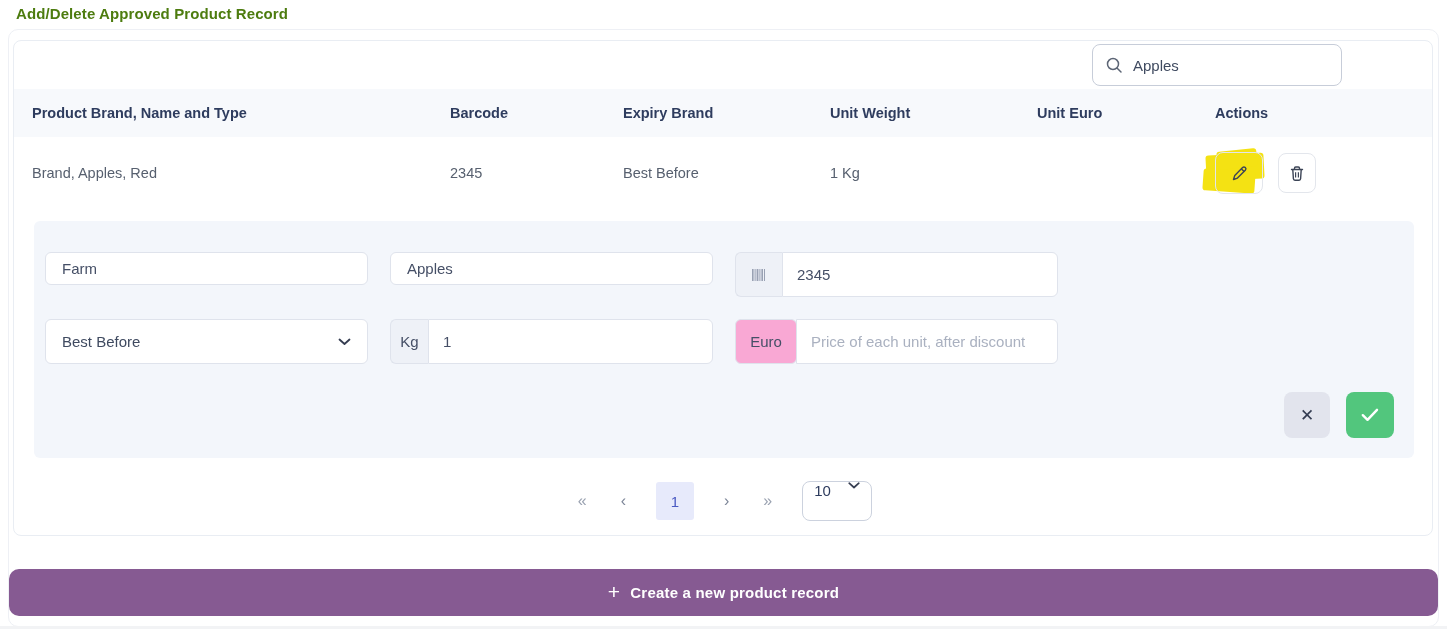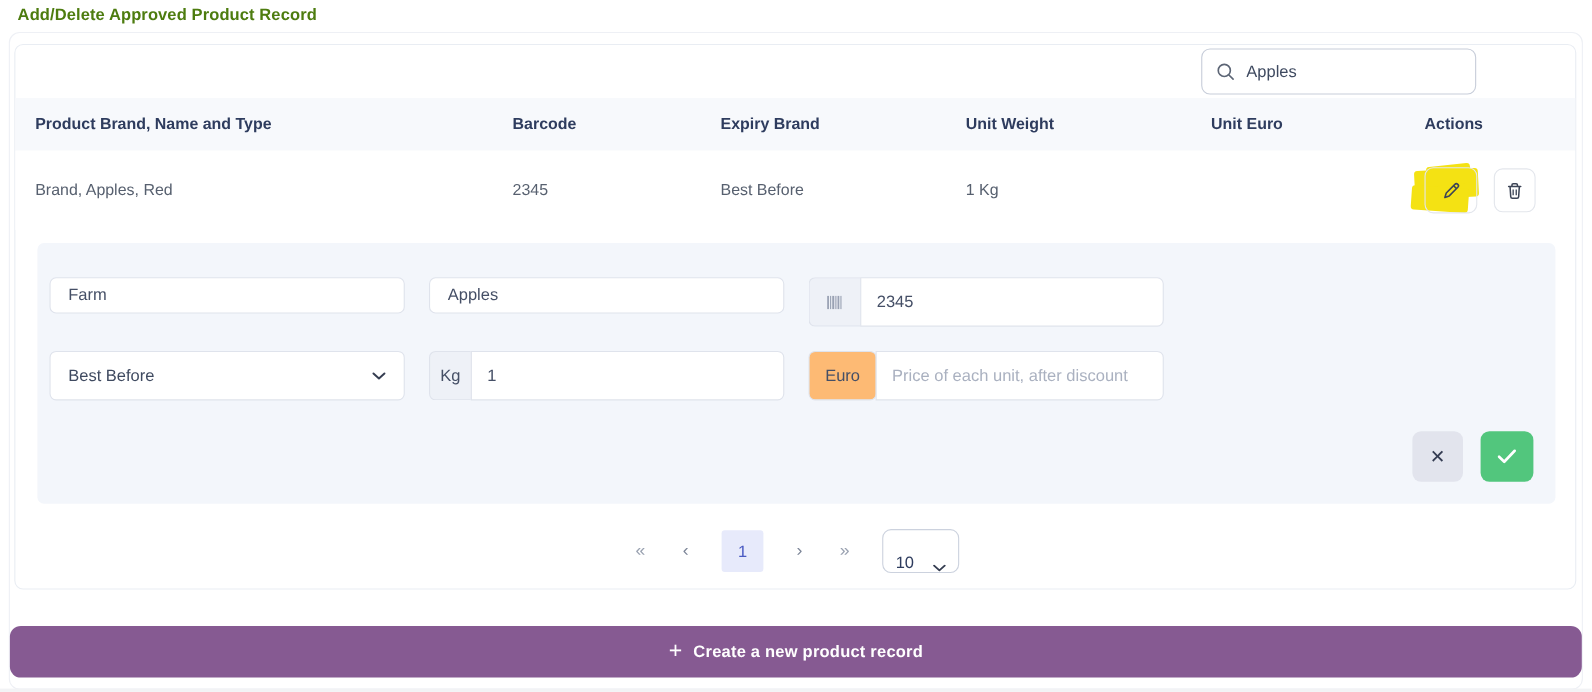--- a/index.html
+++ b/index.html
@@ -12,21 +12,21 @@
 
   .table-card { margin: 10px 5px 0 4px; border: 1px solid #e9edf3; border-radius: 8px; background: #fff; }
 
   
   .search-row { height: 48px; display: flex; justify-content: flex-end; align-items: center; padding: 3px 90px 3px 14px; }
   .search-box { width: 250px; height: 42px; border: 1px solid #c7cdd9; border-radius: 8px; display: flex; align-items: center; gap: 10px; padding: 0 12px; background: #fff; }
   .search-box svg { flex: 0 0 auto; }
   .search-box input { border: none; outline: none; flex: 1; font-size: 15px; color: #3f4a60; font-family: inherit; background: transparent; }
 
   
-  .grid-cols { display: grid; grid-template-columns: 418px 173px 207px 207px 178px 1fr; align-items: center; padding: 0 18px; gap: 16px; }
+  .grid-cols { display: grid; grid-template-columns: 418px 173px 207px 207px 178px 1fr; align-items: center; padding: 0 18px; }
   .thead { height: 48px; background: #f7f9fc; color: #2e3c5e; font-weight: 700; font-size: 14.5px; }
   .trow { height: 72px; color: #57606f; font-size: 14.5px; background: #fff; }
   .actions-cell { display: flex; gap: 15px; align-items: center; }
 
   .icon-btn { width: 38px; height: 40px; border: 1px solid #e3e6ec; border-radius: 8px; background: #fff; display: flex; align-items: center; justify-content: center; cursor: pointer; }
   .edit-wrap { position: relative; width: 48px; height: 42px; display: flex; align-items: center; justify-content: center; }
   .edit-wrap .icon-btn { width: 48px; height: 42px; background: transparent; position: relative; z-index: 2; }
   .hl { position: absolute; background: #f4e213; z-index: 1; }
   .hl1 { left: -9px; top: 2px; width: 58px; height: 26px; transform: rotate(-3deg); border-radius: 3px; }
   .hl2 { left: -12px; top: 18px; width: 52px; height: 22px; transform: rotate(4deg); border-radius: 3px; }
@@ -35,40 +35,40 @@
   
   .form-panel { margin: 12px 18px 0 20px; background: #f3f6fb; border-radius: 6px; padding: 31px 11px 20px 11px; }
   .form-row { display: grid; grid-template-columns: repeat(4, 1fr); gap: 22px; }
   .form-row + .form-row { margin-top: 22px; }
   .field { height: 33px; background: #fff; border: 1px solid #dfe3ec; border-radius: 6px; display: flex; align-items: center; padding: 0 16px; }
   .field input { border: none; outline: none; width: 100%; font-size: 15px; color: #454f66; font-family: inherit; background: transparent; }
   .field input::placeholder, .group input::placeholder { color: #aab1c0; }
 
   .group { display: flex; height: 45px; }
   .addon { display: flex; align-items: center; justify-content: center; border: 1px solid #dfe3ec; border-right: none; border-radius: 6px 0 0 6px; background: #eef1f7; color: #454f66; font-size: 15px; }
-  .addon.white { background: #fdba74; border-right: 1px solid #dfe3ec; }
+  .addon.white { background: #f9a8d4; border-right: 1px solid #dfe3ec; }
   .addon-barcode { width: 47px; }
   .addon-kg { width: 38px; }
   .addon-euro { width: 62px; border-radius: 6px; margin-right: -1px; }
   .group .g-input { flex: 1; border: 1px solid #dfe3ec; border-radius: 0 6px 6px 0; background: #fff; display: flex; align-items: center; padding: 0 14px; }
   .group .g-input input { border: none; outline: none; width: 100%; font-size: 15px; color: #454f66; font-family: inherit; background: transparent; }
 
   .select-box { height: 45px; background: #fff; border: 1px solid #dfe3ec; border-radius: 6px; display: flex; align-items: center; justify-content: space-between; padding: 0 16px; font-size: 15px; color: #3f4a60; cursor: pointer; }
 
   .form-actions { display: flex; justify-content: flex-end; gap: 16px; margin-top: 28px; padding-right: 9px; }
   .sq-btn { width: 46px; height: 46px; border: none; border-radius: 8px; display: flex; align-items: center; justify-content: center; cursor: pointer; font-family: inherit; }
   .cancel-btn { background: #e2e4ed; color: #343c52; font-size: 17px; }
   .confirm-btn { background: #52c67d; width: 48px; }
 
   
   .pagination { display: flex; align-items: center; justify-content: center; gap: 26px; margin: 23px 0 14px 0; }
   .pg-arrow { background: none; border: none; font-size: 16px; color: #9aa2b1; cursor: pointer; font-family: inherit; line-height: 1; padding: 4px; }
   .pg-arrow.single { color: #7d8698; }
   .pg-current { width: 38px; height: 38px; background: #e7eafb; color: #4a5ac2; font-size: 15px; display: flex; align-items: center; justify-content: center; border-radius: 3px; cursor: pointer; }
-  .page-size { width: 70px; height: 40px; border: 1px solid #ccd2de; border-radius: 8px; background: #fff; display: flex; align-items: flex-end; justify-content: space-between; padding: 0 11px; font-size: 15px; color: #2e3c5e; cursor: pointer; }
+  .page-size { width: 70px; height: 40px; border: 1px solid #ccd2de; border-radius: 8px; background: #fff; display: flex; align-items: flex-start; justify-content: space-between; padding: 0 11px; font-size: 15px; color: #2e3c5e; cursor: pointer; }
 
   
   .create-btn { display: flex; align-items: center; justify-content: center; gap: 10px; width: 100%; height: 47px; margin-top: 33px; border: none; border-radius: 10px; background: #865a92; color: #ffffff; font-size: 15px; font-weight: 600; cursor: pointer; font-family: inherit; letter-spacing: .2px; }
   .create-btn .plus { font-size: 21px; font-weight: 400; line-height: 1; margin-top: -2px; }
 
   .bottom-strip { position: absolute; left: 0; bottom: 0; width: 100%; height: 3px; background: #f2f3f5; }
 </style>
 </head>
 <body>
 

